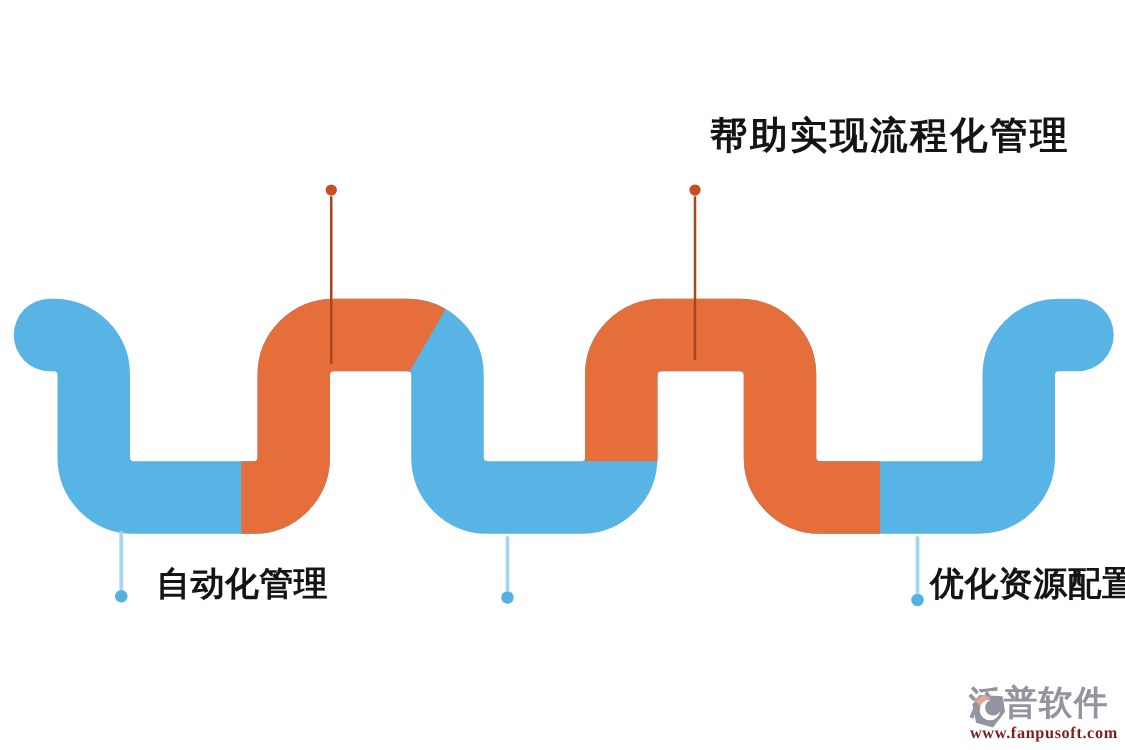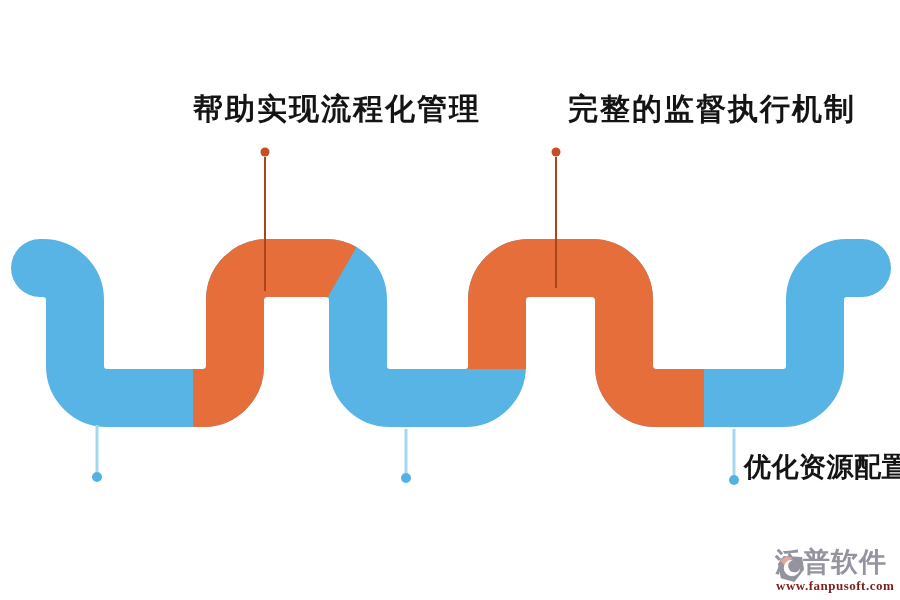--- a/index.html
+++ b/index.html
@@ -78,22 +78,22 @@
     <line x1="97" y1="425" x2="97" y2="472" stroke-width="3" stroke="#a5d6f1"></line>
     <circle cx="97" cy="477" r="5" fill="#54b2e3"></circle>
 
     <line x1="406" y1="429" x2="406" y2="473" stroke-width="3" stroke="#a5d6f1"></line>
     <circle cx="406" cy="478" r="5" fill="#54b2e3"></circle>
 
     <line x1="734" y1="429" x2="734" y2="475" stroke-width="3" stroke="#a5d6f1"></line>
     <circle cx="734" cy="480" r="5" fill="#54b2e3"></circle>
   </svg>
 
-  <div class="lab top l1">帮助实现流程化管理</div>
-  <div class="lab top l2">完整的监督执行机制</div>
+  <div class="lab top l2">帮助实现流程化管理</div>
+  <div class="lab bot l3">自动化管理</div>
   <div class="lab bot l5">优化资源配置</div>
 
   <div class="logo">
     <div class="logo-row">
       <svg class="logo-icon" width="30" height="29" viewBox="0 0 31 30">
         <path d="M8 2 L27 3 L29 16 L19 29 L5 25 L2 10 Z" fill="#9494a0"></path>
         <path d="M10 2.5 L17 4 L9 12 L4.5 7 Z" fill="#e7a59c"></path>
         <circle cx="16.5" cy="14.5" r="8.5" fill="#ffffff"></circle>
         <circle cx="19" cy="12.5" r="6.5" fill="#9494a0"></circle>
       </svg>

